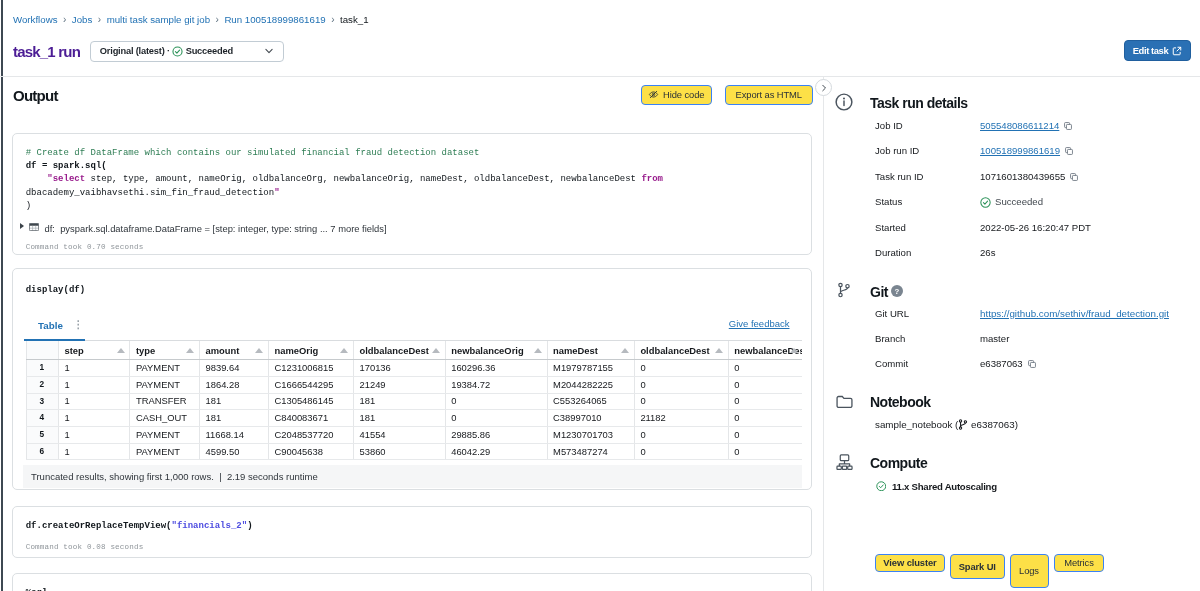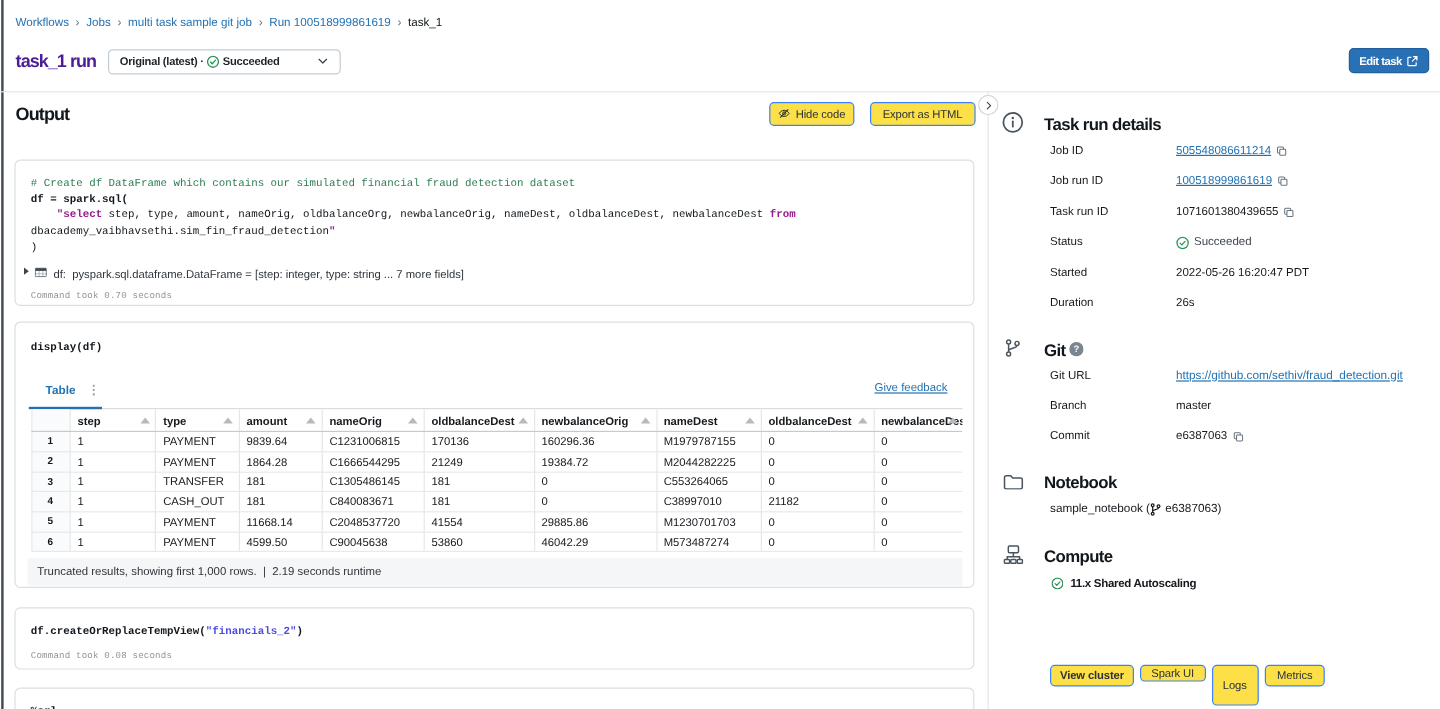--- a/index.html
+++ b/index.html
@@ -301,16 +301,16 @@
     </svg>
 <div class="h2" style="top:455px">Compute</div>
 <div class="abs" style="left:875.5px;top:480.5px;height:11px;display:flex;align-items:center;gap:6px">
 <svg width="10.5" height="10.5" viewBox="0 0 16 16" fill="none" stroke="#2b9258" stroke-width="1.5">
         <circle cx="8" cy="8" r="6.8"></circle>
         <path d="M5 8.2l2.1 2.1L11 6" stroke-linecap="round" stroke-linejoin="round"></path>
       </svg>
 <span style="font-size:9.6px;font-weight:600;color:#16191d;letter-spacing:-0.25px">11.x Shared Autoscaling</span>
 </div>
 <div class="btn" style="left:875px;top:553.5px;width:70px;height:18.5px;font-weight:700">View cluster</div>
-<div class="btn" style="left:950px;top:553.5px;width:54.5px;height:14px;font-weight:400">Spark UI</div>
+<div class="btn" style="left:950px;top:553.5px;width:54.5px;height:25px;font-weight:700">Spark UI</div>
 <div class="btn" style="left:1009.5px;top:553.5px;width:39px;height:34px;font-weight:400">Logs</div>
 <div class="btn" style="left:1054px;top:553.5px;width:50px;height:18.5px;font-weight:400">Metrics</div>
 
 </div>
 </body></html>

